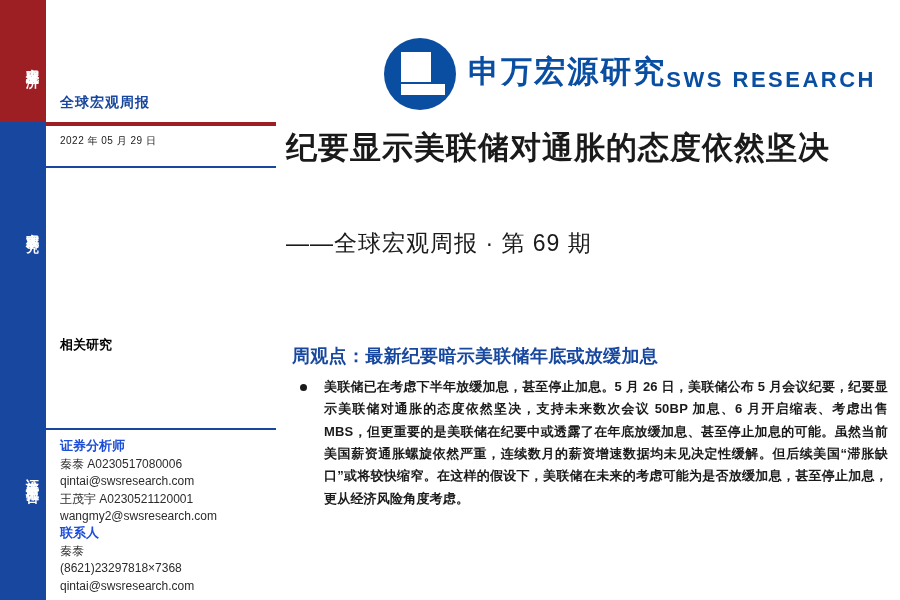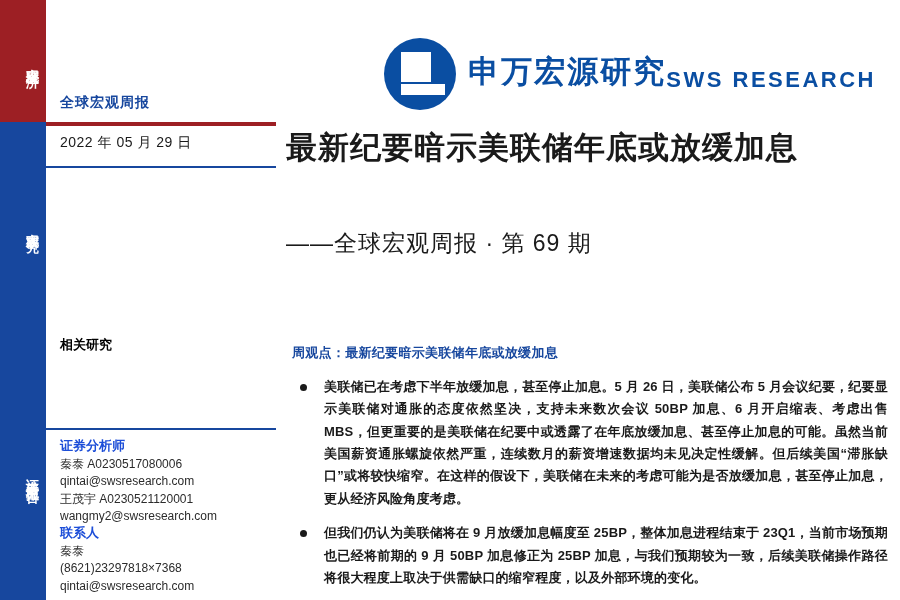--- a/index.html
+++ b/index.html
@@ -96,21 +96,21 @@
     top: 122px;
     width: 230px;
     height: 4px;
     background: #9d1f24;
   }
   .date-line {
     position: absolute;
     left: 14px;
     top: 134px;
     font-family: "Liberation Sans", sans-serif;
-    font-size: 14px;
+    font-size: 10px;
     color: #1a1a1a;
     letter-spacing: 0.5px;
   }
   .rule-blue {
     position: absolute;
     left: 0;
     top: 166px;
     width: 230px;
     height: 2px;
     background: #17479e;
@@ -243,21 +243,21 @@
     color: #1a1a1a;
     letter-spacing: 1px;
   }
 
   .section-head {
     position: absolute;
     left: 16px;
     top: 344px;
     font-family: "Liberation Sans", sans-serif;
     font-weight: bold;
-    font-size: 13px;
+    font-size: 18px;
     color: #17479e;
     letter-spacing: 0.3px;
   }
 
   .bullets {
     position: absolute;
     left: 16px;
     top: 376px;
     width: 596px;
   }
@@ -328,30 +328,26 @@
         <div class="disc"></div>
         <div class="notch"></div>
         <div class="bar"></div>
       </div>
       <div class="logo-text">
         <div class="logo-cn">申万宏源研究</div>
         <div class="logo-en">SWS RESEARCH</div>
       </div>
     </div>
 
-    <div class="doc-title">最新纪要暗示美联储年底或放缓加息</div>
+    <div class="doc-title">纪要显示美联储对通胀的态度依然坚决</div>
     <div class="doc-subtitle">——全球宏观周报 · 第 69 期</div>
 
     <div class="section-head">周观点：最新纪要暗示美联储年底或放缓加息</div>
 
     <div class="bullets">
       <div class="bullet">
         <span class="dot"></span>
         <span>美联储已在考虑下半年放缓加息，甚至停止加息。5 月 26 日，美联储公布 5 月会议纪要，纪要显示美联储对通胀的态度依然坚决，支持未来数次会议 50BP 加息、6 月开启缩表、考虑出售 MBS，但更重要的是美联储在纪要中或透露了在年底放缓加息、甚至停止加息的可能。虽然当前美国薪资通胀螺旋依然严重，连续数月的薪资增速数据均未见决定性缓解。但后续美国“滞胀缺口”或将较快缩窄。在这样的假设下，美联储在未来的考虑可能为是否放缓加息，甚至停止加息，更从经济风险角度考虑。</span>
       </div>
-      <div class="bullet">
-        <span class="dot"></span>
-        <span>但我们仍认为美联储将在 9 月放缓加息幅度至 25BP，整体加息进程结束于 23Q1，当前市场预期也已经将前期的 9 月 50BP 加息修正为 25BP 加息，与我们预期较为一致，后续美联储操作路径将很大程度上取决于供需缺口的缩窄程度，以及外部环境的变化。</span>
-      </div>
     </div>
 
   </div>
 </div>
 
 </body></html>

